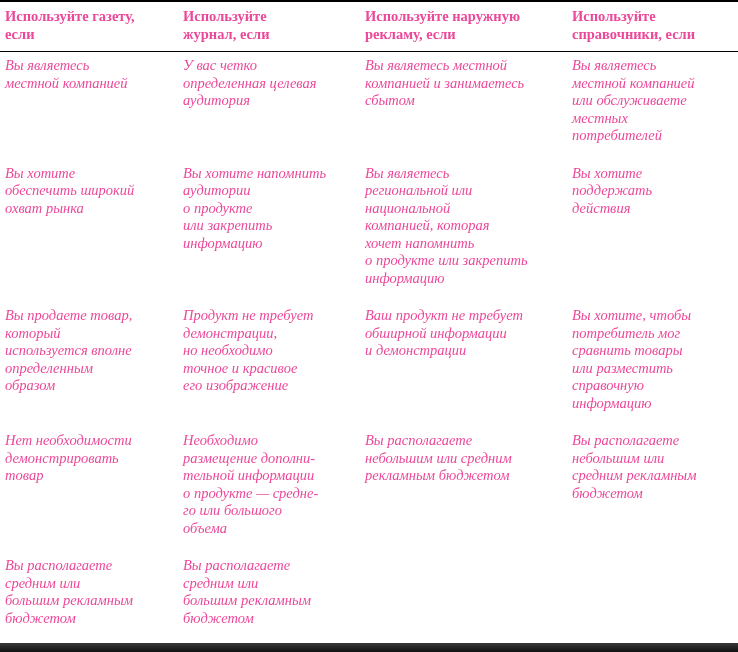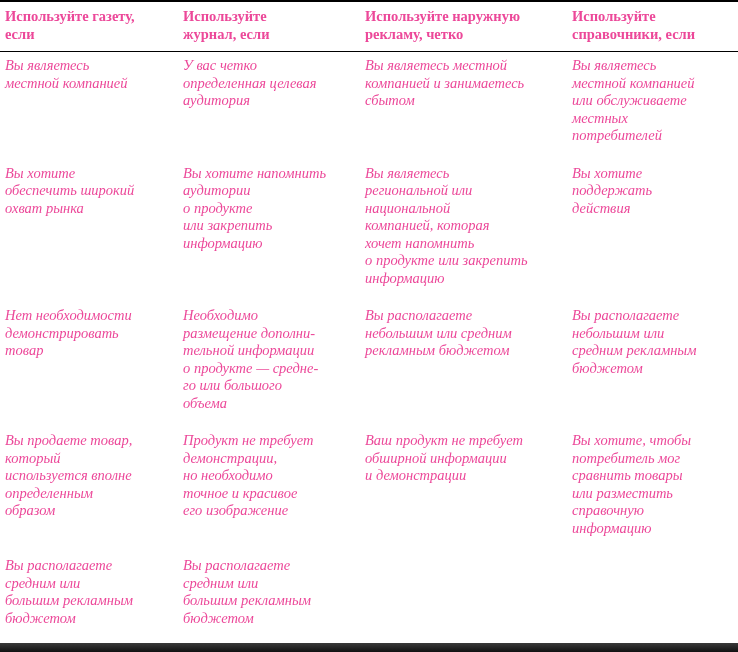--- a/index.html
+++ b/index.html
@@ -68,21 +68,21 @@
         <col class="c3">
         <col class="c4">
     </colgroup>
     <thead>
       <tr>
         <th>Используйте газету,
 если</th>
         <th>Используйте
 журнал, если</th>
         <th>Используйте наружную
-рекламу, четко</th>
+рекламу, если</th>
         <th>Используйте
 справочники, если</th>
       </tr>
     </thead>
     <tbody>
       <tr>
         <td>Вы являетесь
 местной компанией</td>
         <td>У вас четко
 определенная целевая
@@ -110,38 +110,20 @@
 национальной
 компанией, которая
 хочет напомнить
 о продукте или закрепить
 информацию</td>
         <td>Вы хотите
 поддержать
 действия</td>
       </tr>
       <tr>
-        <td>Нет необходимости
-демонстрировать
-товар</td>
-        <td>Необходимо
-размещение дополни-
-тельной информации
-о продукте — средне-
-го или большого
-объема</td>
-        <td>Вы располагаете
-небольшим или средним
-рекламным бюджетом</td>
-        <td>Вы располагаете
-небольшим или
-средним рекламным
-бюджетом</td>
-      </tr>
-      <tr>
         <td>Вы продаете товар,
 который
 используется вполне
 определенным
 образом</td>
         <td>Продукт не требует
 демонстрации,
 но необходимо
 точное и красивое
 его изображение</td>
@@ -149,20 +131,38 @@
 обширной информации
 и демонстрации</td>
         <td>Вы хотите, чтобы
 потребитель мог
 сравнить товары
 или разместить
 справочную
 информацию</td>
       </tr>
       <tr>
+        <td>Нет необходимости
+демонстрировать
+товар</td>
+        <td>Необходимо
+размещение дополни-
+тельной информации
+о продукте — средне-
+го или большого
+объема</td>
+        <td>Вы располагаете
+небольшим или средним
+рекламным бюджетом</td>
+        <td>Вы располагаете
+небольшим или
+средним рекламным
+бюджетом</td>
+      </tr>
+      <tr>
         <td>Вы располагаете
 средним или
 большим рекламным
 бюджетом</td>
         <td>Вы располагаете
 средним или
 большим рекламным
 бюджетом</td>
         <td></td>
         <td></td>

